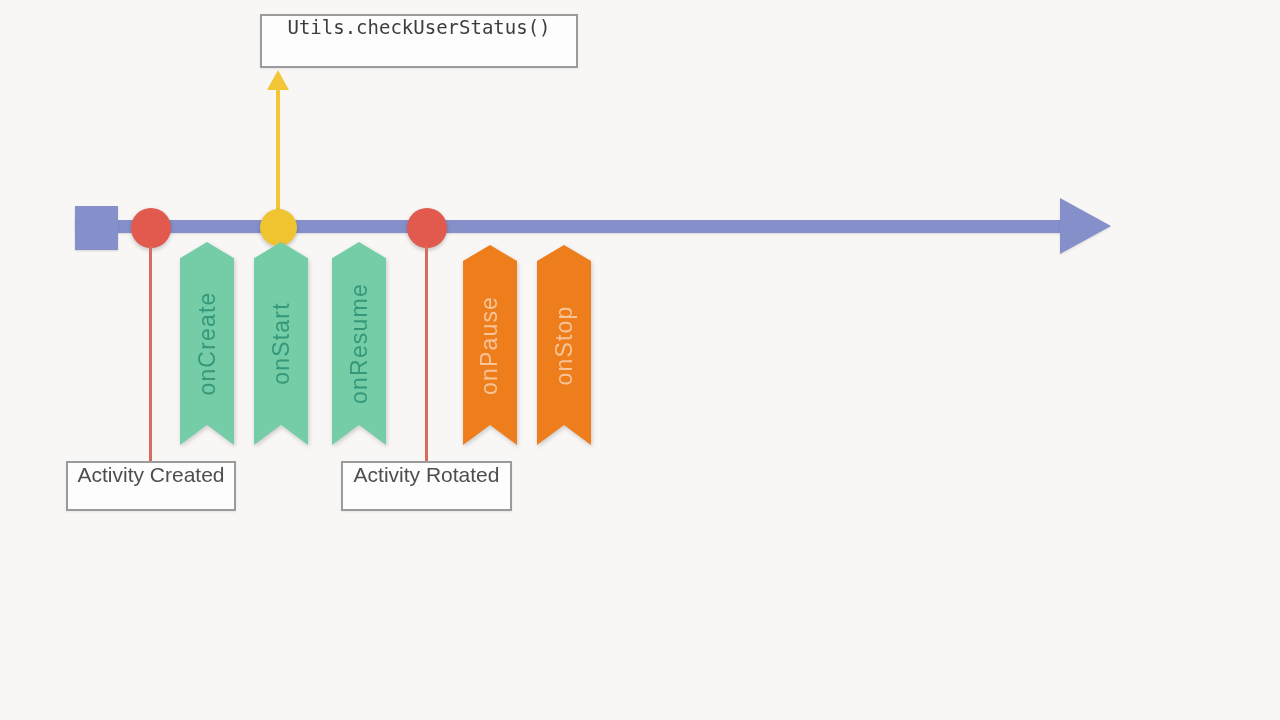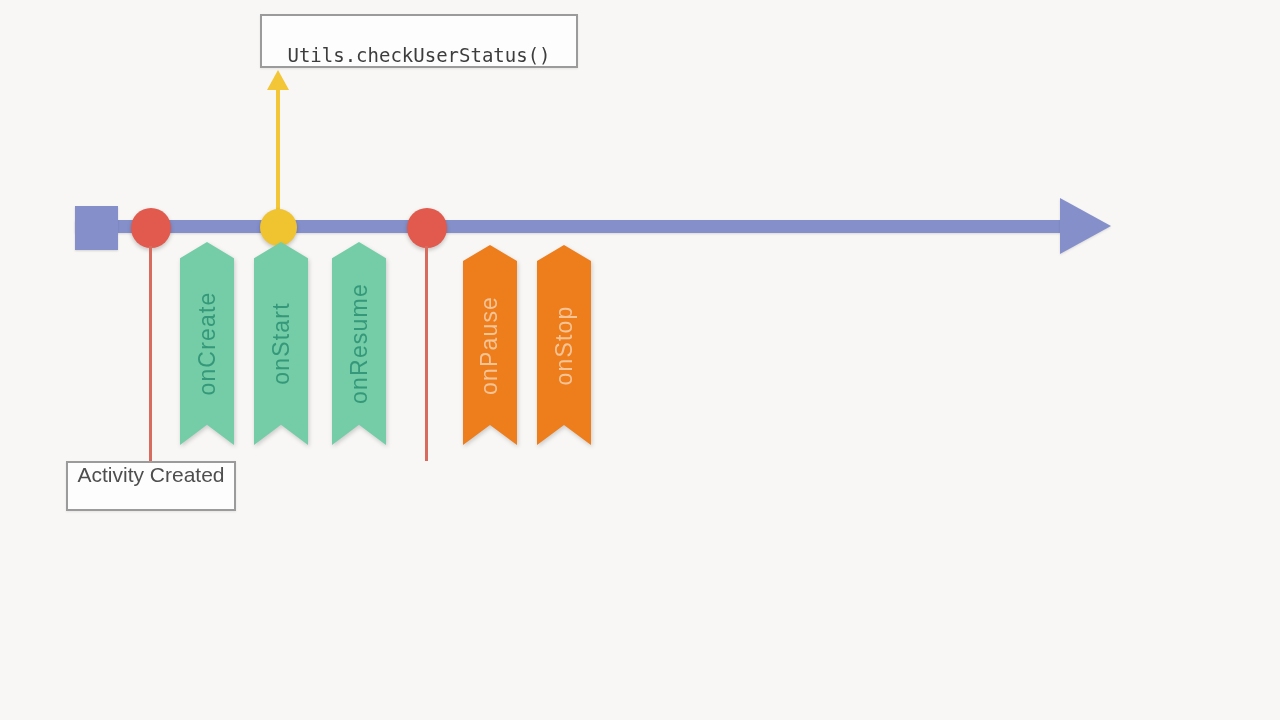--- a/index.html
+++ b/index.html
@@ -63,21 +63,21 @@
     border-left:11px solid transparent;
     border-right:11px solid transparent;
     border-bottom:20px solid var(--arrow-yellow);
   }
 
   
   .callout-box {
     position:absolute; left:260px; top:14px; width:318px; height:54px;
     background: var(--box-background);
     border: 2px solid var(--box-border);
-    display:flex; align-items:flex-end; justify-content:center;
+    display:flex; align-items:flex-start; justify-content:center;
     box-shadow: 0 1px 2px rgba(0,0,0,0.08);
   }
   .callout-box span {
     font-family: "DejaVu Sans Mono", "Liberation Mono", monospace;
     font-size: 19px; color: var(--callout-text); white-space:nowrap;
   }
 
   
   .ribbon-wrap { position:absolute; filter: drop-shadow(1px 2px 2px rgba(0,0,0,0.18)); }
   .ribbon {
@@ -158,14 +158,17 @@
   </div>
   <div class="ribbon-wrap orange rb-5">
     <div class="ribbon">
       <span class="ribbon-label">onStop</span>
     </div>
   </div>
 
   <div class="label-box label-box-1">
     <span>Activity Created</span>
   </div>
+  <div class="label-box label-box-2">
+    <span>Activity Rotated</span>
+  </div>
 
 </div>
 
 </body></html>

